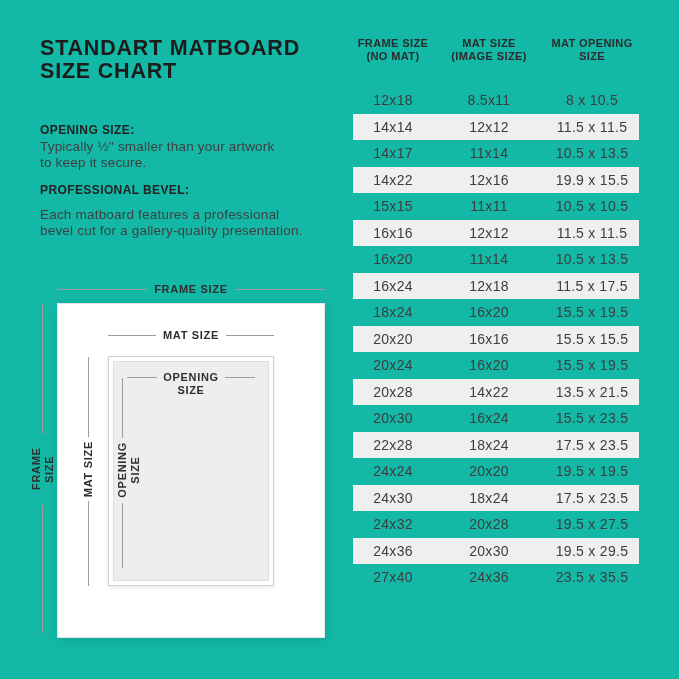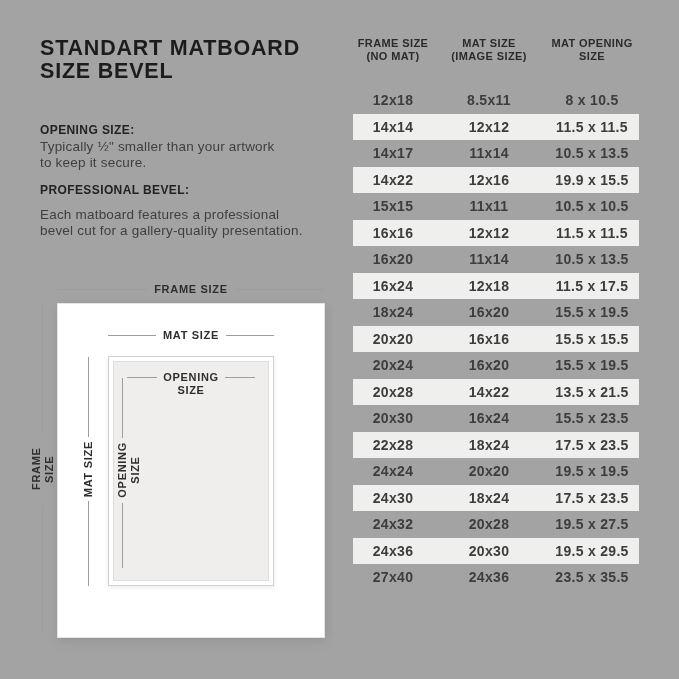--- a/index.html
+++ b/index.html
@@ -1,18 +1,18 @@
 <!DOCTYPE html>
 <html><head>
 <meta charset="utf-8">
 <style>
   html,body{margin:0;padding:0;}
   body{width:679px;height:679px;background:#fafafa;font-family:"Liberation Sans",sans-serif;
        -webkit-font-smoothing:antialiased;}
-  #stage{position:relative;width:679px;height:679px;background:#a3a3a3;overflow:hidden;}
+  #stage{position:relative;width:679px;height:679px;background:#14b8a6;overflow:hidden;}
 
   
   .title{position:absolute;left:40px;top:37px;font-size:21.5px;line-height:23px;
          font-weight:700;letter-spacing:0.8px;color:#1c1c1c;}
   .sec-heading{position:absolute;left:40px;font-size:12px;font-weight:700;
                letter-spacing:0.4px;color:#222;}
   .sec-body{position:absolute;left:40px;font-size:13.5px;line-height:15.5px;
             color:#3f3f3f;letter-spacing:0.2px;white-space:pre-line;}
 
   
@@ -37,34 +37,34 @@
                align-items:flex-start;gap:6px;}
   .opening-dim .dline{flex:1;height:1px;background:#9d9d9d;margin-top:6px;}
   .opening-dim .two-line{font-size:11px;font-weight:700;letter-spacing:0.7px;color:#2e2e2e;
                          line-height:13px;text-align:center;white-space:nowrap;}
 
   
   .size-table{position:absolute;left:353px;top:37px;width:286px;}
   .thead{display:grid;grid-template-columns:80px 112px 94px;}
   .th{text-align:center;font-size:11px;font-weight:700;letter-spacing:0.4px;
       line-height:13px;color:#2b2b2b;}
-  .tbody{margin-top:24px;font-weight:bold;}
+  .tbody{margin-top:24px;}
   .trow{display:grid;grid-template-columns:80px 112px 94px;height:26.5px;
         align-items:center;text-align:center;font-size:14px;color:#3d3d3d;
         letter-spacing:0.3px;}
   .trow:nth-child(even){background:#efefee;}
 </style>
 </head>
 <body>
 
 <div id="stage">
 
   <div class="title">
     <div>STANDART MATBOARD</div>
-    <div>SIZE BEVEL</div>
+    <div>SIZE CHART</div>
   </div>
 
   <div class="sec-heading" style="top:123px;">OPENING SIZE:</div>
   <div class="sec-body" style="top:139px;">Typically ½" smaller than your artwork
 to keep it secure.</div>
 
   <div class="sec-heading" style="top:183px;">PROFESSIONAL BEVEL:</div>
   <div class="sec-body" style="top:207px;">Each matboard features a professional
 bevel cut for a gallery-quality presentation.</div>
 

